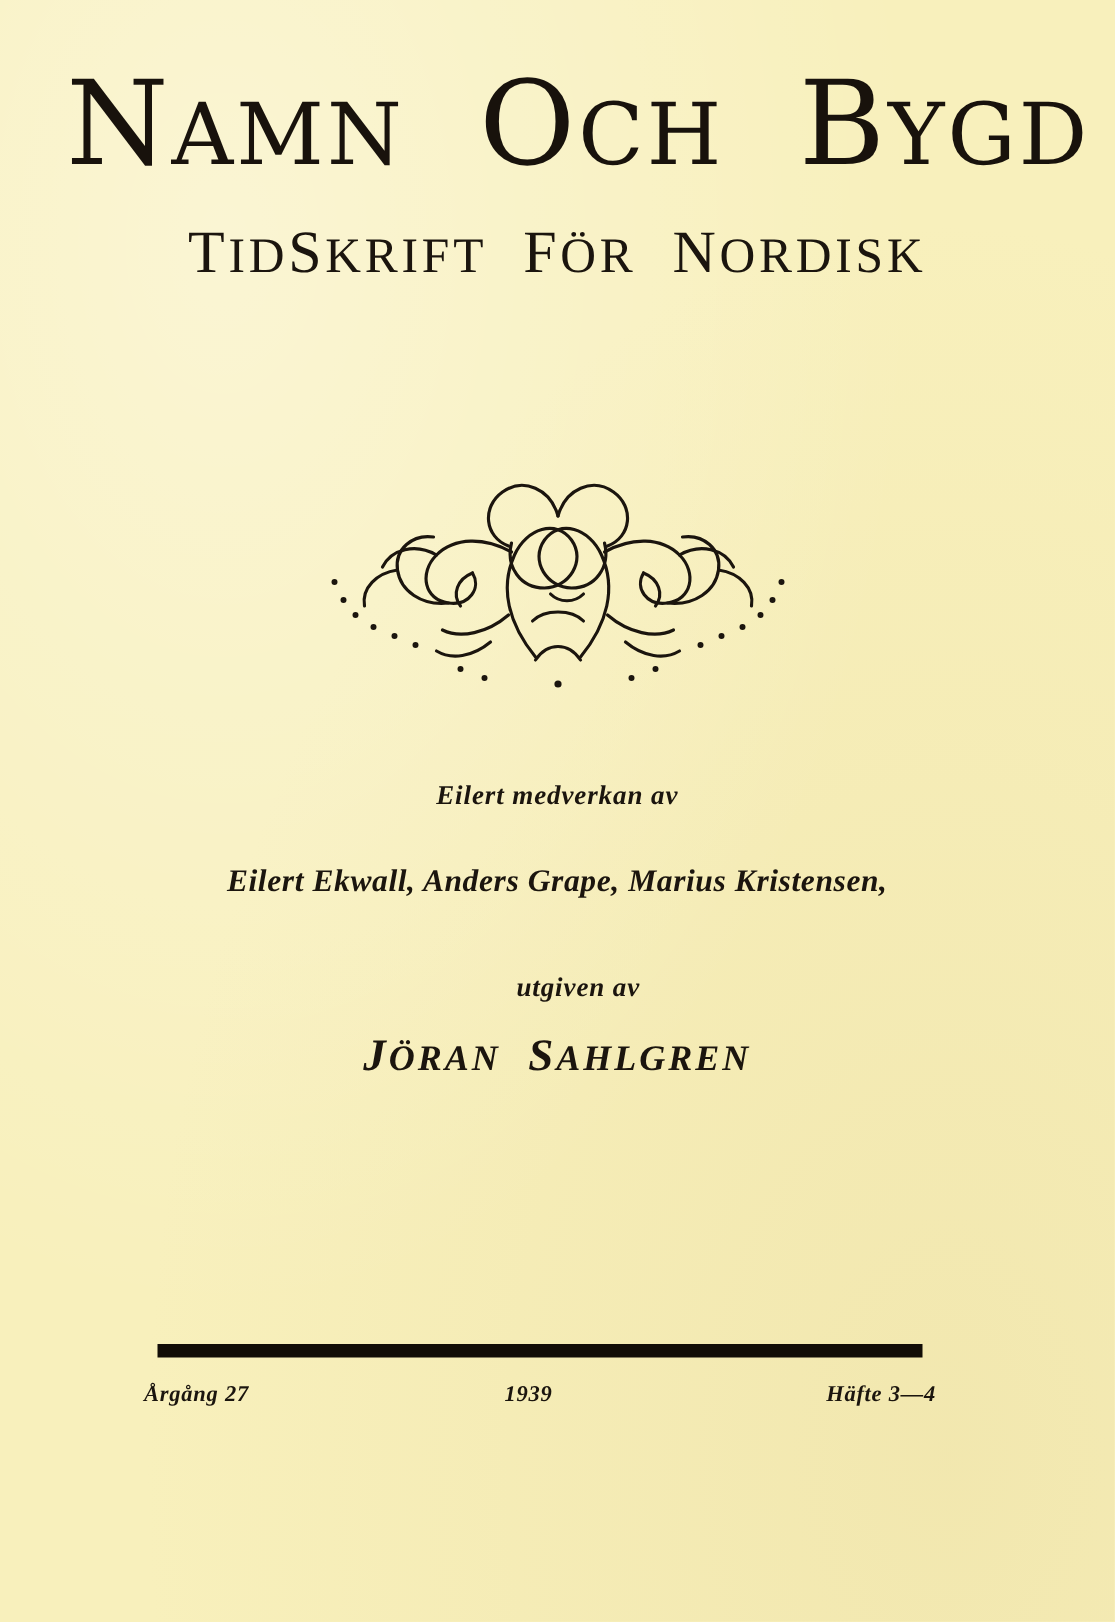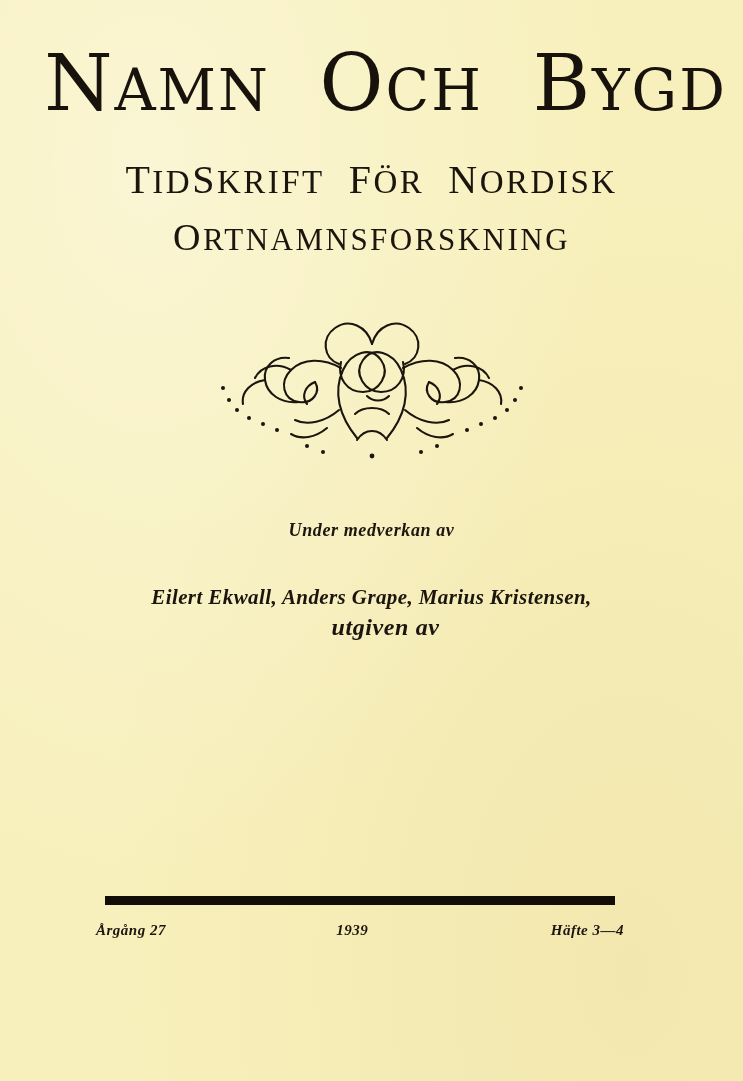--- a/index.html
+++ b/index.html
@@ -48,21 +48,21 @@
     font-size: 57px;
   }
 
   .subtitle1, .subtitle2 {
     font-family: "Liberation Serif", serif;
     color: #1b150e;
     letter-spacing: 2.5px;
     font-weight: 400;
   }
   .subtitle1 {
-    margin-top: 32px;
+    margin-top: 20px;
     font-size: 36px;
   }
   .subtitle1 .cap { font-size: 40px; }
   .subtitle1 .sc { font-size: 33px; }
   .subtitle2 {
     margin-top: 12px;
     font-size: 34px;
   }
   .subtitle2 .cap { font-size: 38px; }
   .subtitle2 .sc { font-size: 31px; }
@@ -88,29 +88,30 @@
     text-align: center;
     color: #1b150e;
   }
   .credits .lead {
     font-size: 18px;
     font-style: italic;
     font-weight: 700;
     letter-spacing: 0.6px;
   }
   .credits .names {
-    margin-top: 40px;
+    margin-top: 30px;
     font-size: 21px;
     font-style: italic;
     font-weight: 700;
     line-height: 1.55;
     letter-spacing: 0.4px;
   }
   .credits .utgiven {
-    font-size: 24px;
+    margin-top: 44px;
+    font-size: 18px;
     font-style: italic;
     font-weight: 700;
     letter-spacing: 0.6px;
     padding-left: 28px;
   }
   .credits .editor {
     margin-top: 18px;
     font-size: 27px;
     font-style: italic;
     font-weight: 700;
@@ -152,23 +153,20 @@
   <div class="title-block">
     <div class="main-title">
       <span class="cap">N</span><span class="sc">AMN</span>
       <span class="cap">&nbsp;O</span><span class="sc">CH</span>
       <span class="cap">&nbsp;B</span><span class="sc">YGD</span>
     </div>
     <div class="subtitle1">
       <span class="cap">T</span><span class="sc">ID</span><span class="cap">S</span><span class="sc">KRIFT</span>
       <span class="cap">&nbsp;F</span><span class="sc">ÖR</span>
       <span class="cap">&nbsp;N</span><span class="sc">ORDISK</span>
-    </div>
-    <div class="subtitle2">
-      <span class="cap">O</span><span class="sc">RTNAMNSFORSKNING</span>
     </div>
   </div>
 
   <div class="ornament">
     <svg width="330" height="175" viewBox="0 0 330 175" fill="none" stroke="#1b150e" stroke-width="2.1" stroke-linecap="round">
 
       <path d="M150 150 C132 128 126 104 136 82 C144 64 164 58 174 72 C184 86 172 104 156 104 C140 104 130 90 134 74"></path>
       <path d="M180 150 C198 128 204 104 194 82 C186 64 166 58 156 72 C146 86 158 104 174 104 C190 104 200 90 196 74"></path>
       <path d="M150 152 C158 140 172 140 180 152"></path>
       <path d="M165 56 C160 38 142 30 128 40 C114 50 116 70 132 76"></path>
@@ -209,25 +207,29 @@
         <circle cx="230" cy="158" r="2"></circle>
           <circle cx="214" cy="164" r="2"></circle>
         <circle cx="165" cy="168" r="2.4"></circle>
       </g>
       <path d="M148 126 C156 118 174 118 182 126"></path>
       <path d="M160 108 C166 114 176 114 182 108"></path>
     </svg>
   </div>
 
   <div class="credits">
-    <div class="lead">Under medverkan av</div>
+    <div class="lead">Eilert medverkan av</div>
     <div class="names">
       <div>Eilert Ekwall,  Anders Grape,  Marius Kristensen,</div>
     </div>
     <div class="utgiven">utgiven av</div>
+    <div class="editor">
+      <span class="cap">J</span><span class="sc">ÖRAN</span>
+      <span class="cap">&nbsp;S</span><span class="sc">AHLGREN</span>
+    </div>
   </div>
 
   <div class="rule"></div>
 
   <div class="footer">
     <span>Årgång 27</span>
     <span class="mid">1939</span>
     <span>Häfte 3—4</span>
   </div>
 

